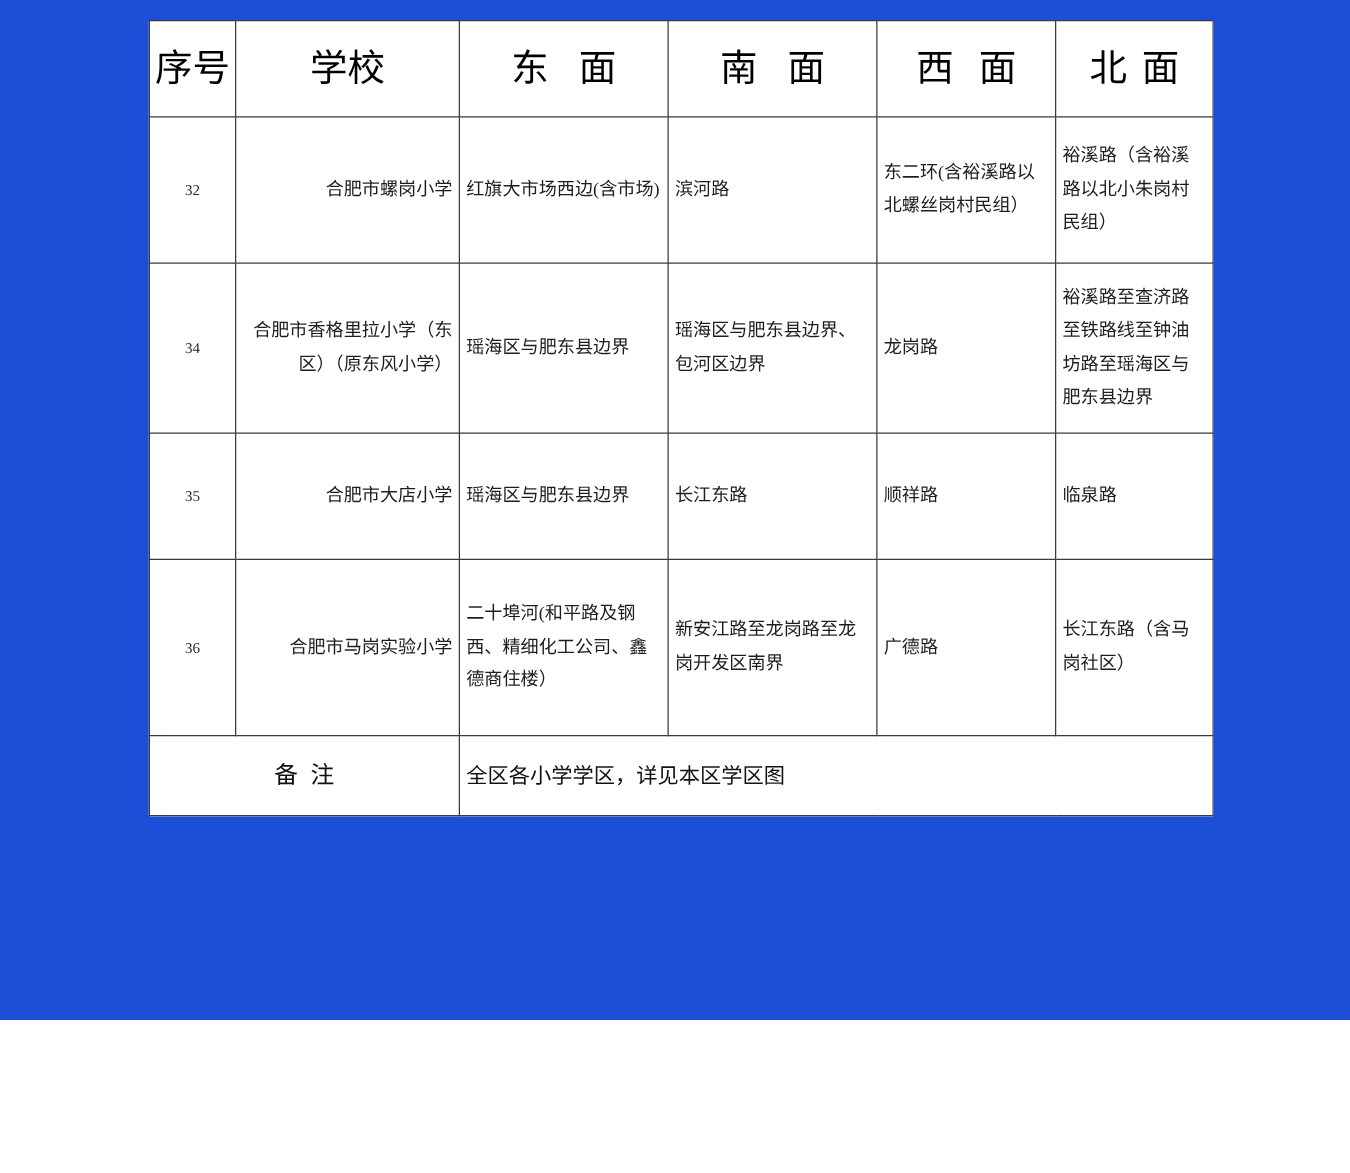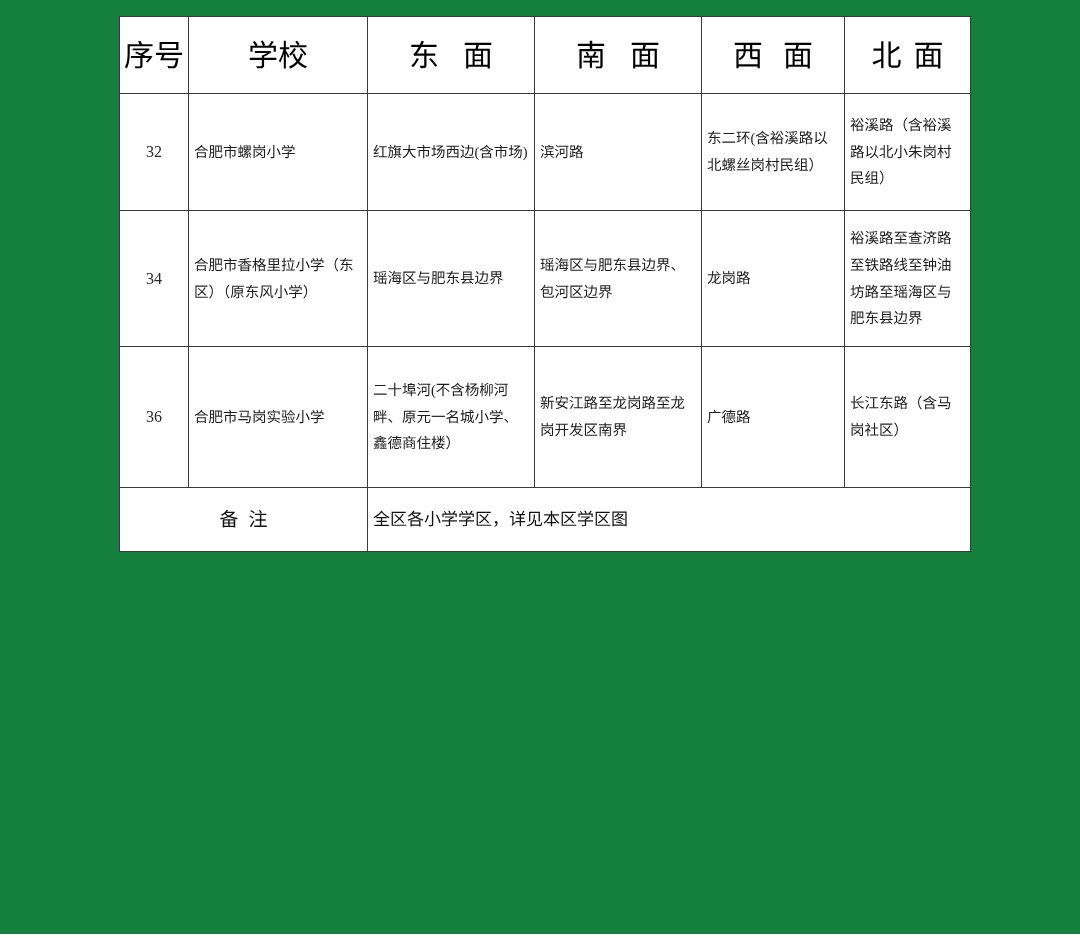--- a/index.html
+++ b/index.html
@@ -12,22 +12,22 @@
     width: 1080px;
     height: 938px;
     font-family: "Liberation Serif", "DejaVu Serif", serif;
     color: #1a1a1a;
     overflow: hidden;
   }
 
   .page {
     position: relative;
     width: 1080px;
-    height: 934px;
-    background: #15803d;
+    height: 816px;
+    background: #1d4ed8;
   }
 
   .table-wrap {
     position: absolute;
     left: 119px;
     top: 16px;
     width: 851px;
   }
 
   table.district-table {
@@ -71,24 +71,24 @@
   th.h-dir.tight  { letter-spacing: 12px; text-indent: 12px; }
 
   
   tbody td {
     font-size: 14.5px;
     line-height: 1.85;
     color: #1d1d1d;
   }
   td.idx {
     text-align: center;
-    font-size: 16px;
+    font-size: 12px;
     color: #2a2a2a;
   }
-  td.school { text-align: left; }
+  td.school { text-align: right; }
   td.dir    { text-align: left; }
 
   tr.r32 td { height: 108px; }
   tr.r33 td { height: 94px; }
   tr.r34 td { height: 127px; }
   tr.r35 td { height: 92px; }
   tr.r36 td { height: 132px; }
   tr.r37 td { height: 105px; }
   tr.r38 td { height: 100px; }
 
@@ -142,24 +142,32 @@
           <td class="dir">裕溪路（含裕溪路以北小朱岗村民组）</td>
         </tr>
         <tr class="r34">
           <td class="idx">34</td>
           <td class="school">合肥市香格里拉小学（东区）（原东风小学）</td>
           <td class="dir">瑶海区与肥东县边界</td>
           <td class="dir">瑶海区与肥东县边界、包河区边界</td>
           <td class="dir">龙岗路</td>
           <td class="dir">裕溪路至查济路至铁路线至钟油坊路至瑶海区与肥东县边界</td>
         </tr>
+        <tr class="r35">
+          <td class="idx">35</td>
+          <td class="school">合肥市大店小学</td>
+          <td class="dir">瑶海区与肥东县边界</td>
+          <td class="dir">长江东路</td>
+          <td class="dir">顺祥路</td>
+          <td class="dir">临泉路</td>
+        </tr>
         <tr class="r36">
           <td class="idx">36</td>
           <td class="school">合肥市马岗实验小学</td>
-          <td class="dir">二十埠河(不含杨柳河畔、原元一名城小学、鑫德商住楼）</td>
+          <td class="dir">二十埠河(和平路及钢西、精细化工公司、鑫德商住楼）</td>
           <td class="dir">新安江路至龙岗路至龙岗开发区南界</td>
           <td class="dir">广德路</td>
           <td class="dir">长江东路（含马岗社区）</td>
         </tr>
         <tr class="note-row">
           <td class="note-label" colspan="2">备注</td>
           <td class="note-value" colspan="4">全区各小学学区，详见本区学区图</td>
         </tr>
       </tbody>
     </table>

